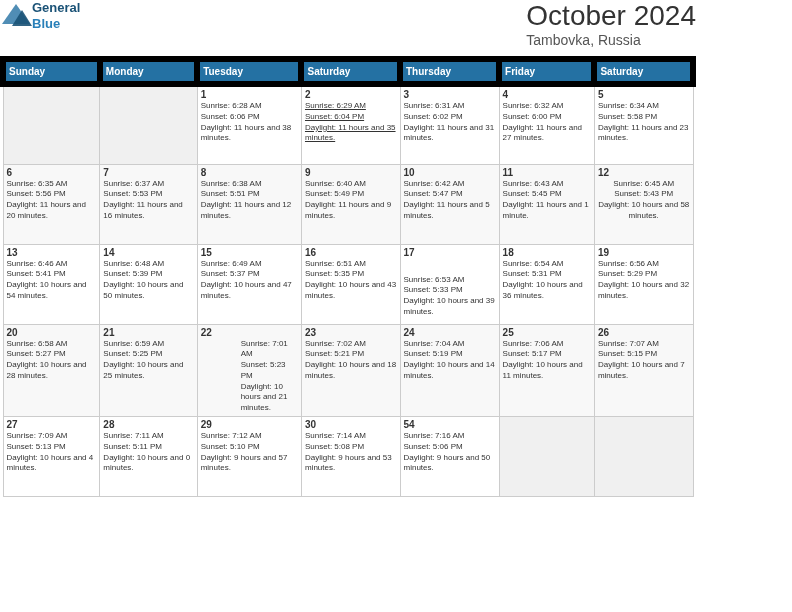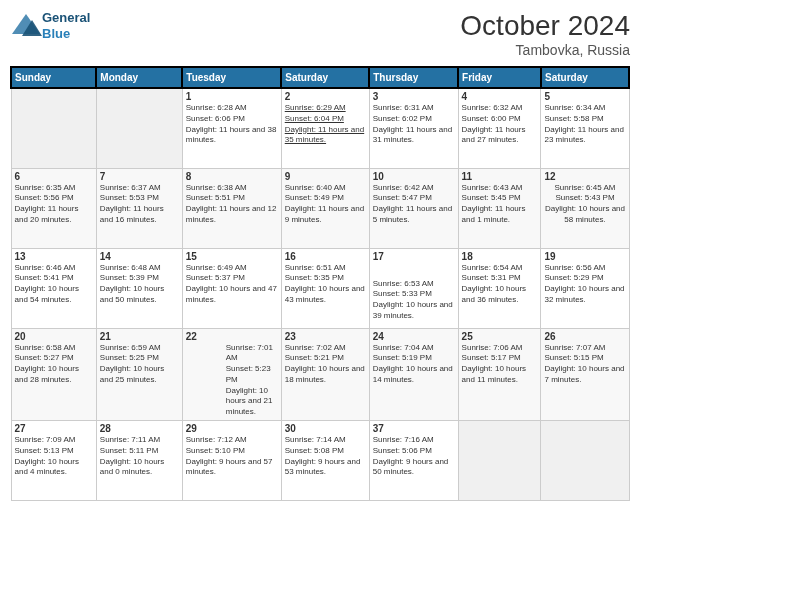--- a/index.html
+++ b/index.html
@@ -1,40 +1,40 @@
 <!DOCTYPE html>
 <html><head>
   <meta charset="utf-8">
   <style>
     * { margin: 0; padding: 0; box-sizing: border-box; }
     body { font-family: Arial, sans-serif; background: #fff; width: 792px; height: 612px; overflow: hidden; }
     
-    .page { width: 640px; height: 612px; padding: 10px; background: #fff; }
+    .page { width: 696px; height: 612px; padding: 0; background: #fff; }
     
     .header { display: flex; justify-content: space-between; align-items: flex-start; margin-bottom: 8px; }
     
     .logo { display: flex; align-items: center; }
     .logo-text { font-size: 13px; font-weight: bold; color: #1a5276; line-height: 1.2; }
     .logo-text .general { color: #1a5276; }
     .logo-text .blue { color: #2980b9; }
     
-    .title-section { text-align: right; }
+    .title-section { }
     .month-title { font-size: 28px; color: #333; font-weight: normal; }
     .location { font-size: 14px; color: #555; }
     
     .calendar { width: 100%; border-collapse: collapse; font-size: 9px; }
     
     .calendar th {
       background: #2471a3;
       color: white;
       padding: 4px 3px;
       text-align: left;
       font-size: 10px;
       font-weight: bold;
-      border: 2px solid #000000;
+      border: 6px solid #000000;
     }
     
     .calendar td {
       border: 1px solid #ccc;
       vertical-align: top;
       padding: 2px 3px;
       width: 113px;
       min-height: 70px;
       background: #fff;
     }
@@ -267,21 +267,21 @@
 Sunset: 5:10 PM
 Daylight: 9 hours and 57 minutes.</div>
           </td>
           <td>
             <span class="day-num">30</span>
             <div class="day-info" style="white-space: pre-line;">Sunrise: 7:14 AM
 Sunset: 5:08 PM
 Daylight: 9 hours and 53 minutes.</div>
           </td>
           <td>
-            <span class="day-num">37</span>
+            <span class="day-num">54</span>
             <div class="day-info" style="white-space: pre-line;">Sunrise: 7:16 AM
 Sunset: 5:06 PM
 Daylight: 9 hours and 50 minutes.</div>
           </td>
           <td class="empty"></td>
           <td class="empty"></td>
         </tr>
       </tbody>
   </table>
 </div>

